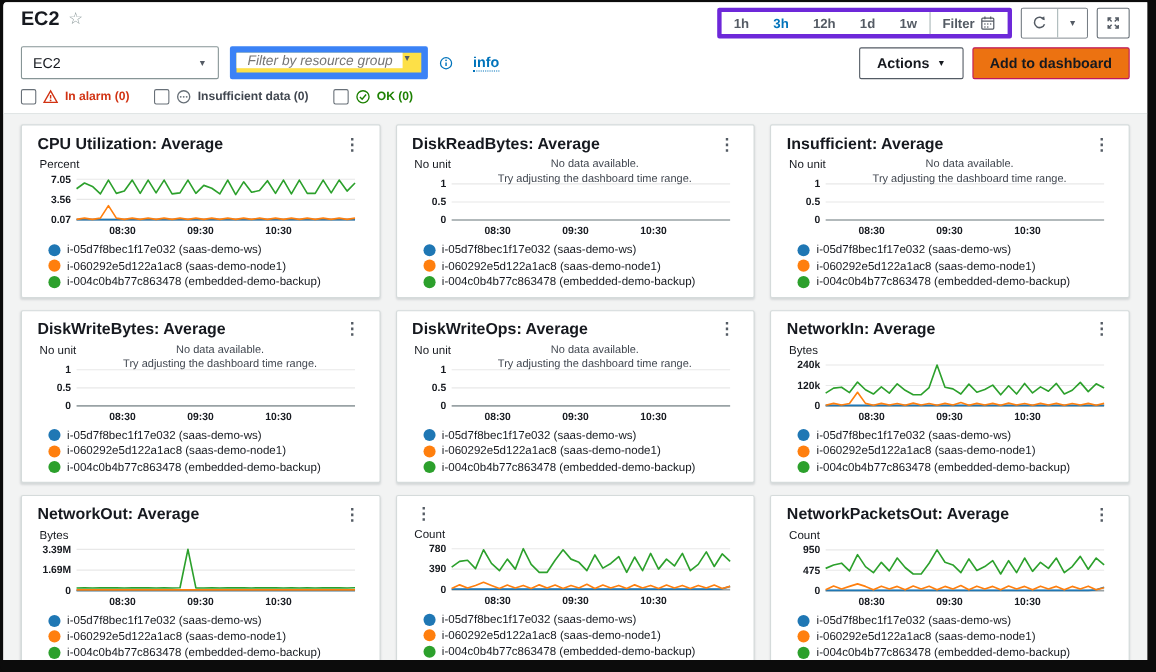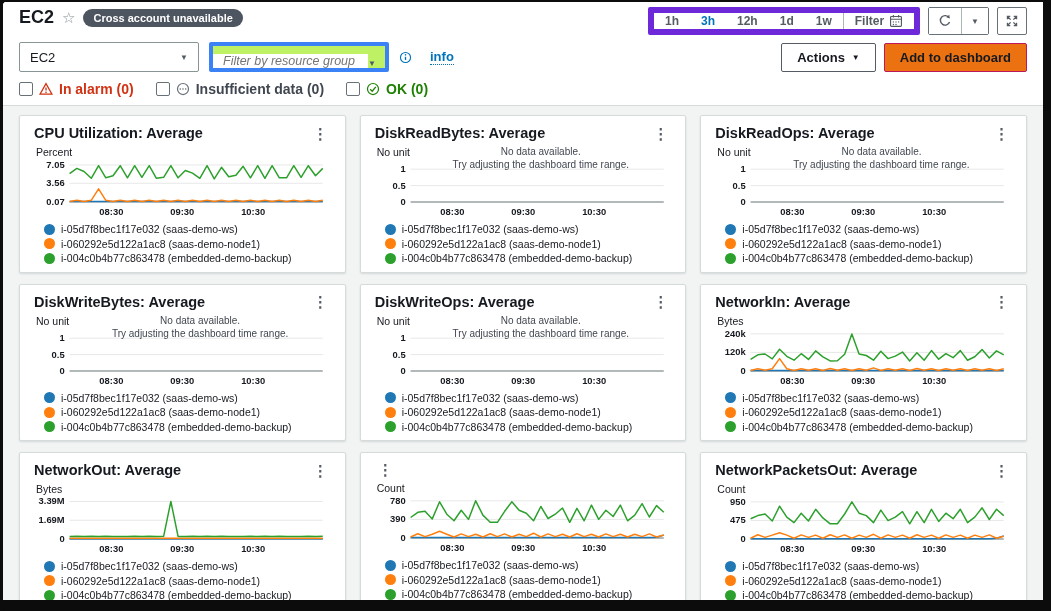--- a/index.html
+++ b/index.html
@@ -13,52 +13,52 @@
   .breadcrumb .sep { margin:0 7px; color:#879596; }
   .breadcrumb .current { color:#16191f; }
 
   .title-row { display:flex; justify-content:space-between; align-items:flex-start; }
   .title-left { display:flex; align-items:center; gap:8px; }
   .page-title { font-size:18px; font-weight:700; color:#16191f; }
   .star { color:#879596; font-size:15px; cursor:pointer; line-height:1; }
   .badge { background:#4d5560; color:#fff; font-size:11px; padding:3px 10px; border-radius:10px; font-weight:700; }
 
   .time-controls { display:flex; gap:8px; align-items:center; }
-  .seg-group { display:flex; border:6px solid #6d28d9; border-radius:2px; background:#fff; height:28px; align-items:stretch; }
+  .seg-group { display:flex; border:4px solid #6d28d9; border-radius:2px; background:#fff; height:28px; align-items:stretch; }
   .seg-btn { border:none; background:none; font-family:inherit; font-size:12px; font-weight:700; color:#545b64; padding:0 11px; cursor:pointer; display:flex; align-items:center; gap:5px; }
   .seg-btn.active { color:#0073bb; }
   .seg-btn.sep-left { border-left:1px solid #aab7b8; }
   .icon-btn { border:1px solid #687078; border-radius:2px; background:#fff; height:28px; min-width:30px; cursor:pointer; display:flex; align-items:center; justify-content:center; padding:0 7px; }
   .icon-btn svg { width:14px; height:14px; }
   .split { display:flex; border:1px solid #687078; border-radius:2px; height:28px; }
   .split > * { border:none; background:#fff; cursor:pointer; display:flex; align-items:center; padding:0 9px; }
   .split > *:last-child { border-left:1px solid #aab7b8; font-size:8px; color:#545b64; }
 
   .controls-row { display:flex; justify-content:space-between; align-items:center; margin-top:7px; }
   .controls-left { display:flex; align-items:center; gap:10px; }
   .select-box { width:180px; height:30px; border:1px solid #879596; border-radius:2px; display:flex; align-items:center; justify-content:space-between; padding:0 10px; font-size:13px; color:#16191f; background:#fff; cursor:pointer; }
   .select-box .caret { font-size:8px; color:#545b64; }
-  .filter-box { width:180px; height:30px; border:4px solid #3b82f6; border-radius:2px; display:flex; align-items:flex-end; background:#bef264; }
+  .filter-box { width:180px; height:30px; border:6px solid #3b82f6; border-radius:2px; display:flex; align-items:flex-start; background:#fde047; }
   .filter-box input { flex:1; border:none; outline:none; font-family:inherit; font-size:12.5px; font-style:italic; color:#687078; padding:0 6px 0 10px; min-width:0; }
   .filter-box .caret { font-size:8px; color:#545b64; padding-right:9px; cursor:pointer; }
   .info-link { display:flex; align-items:center; gap:18px; cursor:pointer; }
   .info-link svg { width:13px; height:13px; }
   .info-link a { color:#0073bb; font-size:13px; font-weight:700; text-decoration:none; border-bottom:1px dotted #0073bb; }
 
   .controls-right { display:flex; gap:8px; }
   .btn { height:29px; border-radius:2px; font-family:inherit; font-size:13px; font-weight:700; cursor:pointer; padding:0 15px; }
   .btn-secondary { background:#fff; border:1px solid #545b64; color:#16191f; display:flex; align-items:center; gap:7px; }
   .btn-secondary .caret { font-size:8px; }
   .btn-primary { background:#ec7211; border:1px solid #be185d; color:#16191f; }
 
   .alarm-row { display:flex; align-items:center; gap:22px; padding:9px 0 8px 0; }
   .alarm-item { display:flex; align-items:center; gap:6px; }
   .checkbox { width:14px; height:14px; border:1px solid #687078; border-radius:2px; background:#fff; cursor:pointer; flex:none; }
   .alarm-item svg { width:14px; height:14px; }
-  .alarm-label { font-size:14px; font-weight:700; }
+  .alarm-label { font-size:11px; font-weight:700; }
 
   
   .main { background:#f2f3f3; padding:9px 16px 10px 16px; }
   .grid { display:grid; grid-template-columns:1fr 1fr 1fr; gap:11px 14px; }
   .card { background:#fff; border:1px solid #d5dbdb; border-radius:2px; box-shadow:0 1px 2px rgba(0,28,36,.12); padding:9px 14px 6px 14px; }
   .card-head { display:flex; justify-content:space-between; align-items:center; }
   .card-title { font-size:14.5px; font-weight:700; color:#16191f; }
   .card-menu { color:#545b64; font-size:15px; font-weight:700; cursor:pointer; padding:0 3px; line-height:1; }
   .chart-wrap { position:relative; margin-top:5px; }
   .unit-label { font-size:10.5px; color:#16191f; margin-left:2px; }
@@ -74,21 +74,20 @@
 </head>
 <body>
 
 <div class="frame">
   <div class="header">
 
     <div class="title-row">
       <div class="title-left">
         <span class="page-title">EC2</span>
         <span class="star">☆</span>
-        <span class="badge">Cross account unavailable</span>
       </div>
       <div class="time-controls">
         <div class="seg-group">
           <span id="time-ranges" style="display:flex;">
               <button class="seg-btn">1h</button>
               <button class="seg-btn active">3h</button>
               <button class="seg-btn">12h</button>
               <button class="seg-btn">1d</button>
               <button class="seg-btn">1w</button>
             </span>
@@ -266,21 +265,21 @@
             </div>
             <div class="legend-item">
               <span class="legend-dot" style="background: rgb(44, 160, 44);"></span>
               <span class="legend-label">i-004c0b4b77c863478 (embedded-demo-backup)</span>
             </div>
           </div>
   </div>
 
   <div class="card">
     <div class="card-head">
-      <div class="card-title">DiskReadOps: Average</div>
+      <div class="card-title">Insufficient: Average</div>
       <div class="card-menu">⋮</div>
     </div>
     <div class="chart-wrap">
       <div class="unit-label">No unit</div>
       <div class="no-data">
         <div>No data available.</div>
         <div>Try adjusting the dashboard time range.</div>
       </div>
       <svg class="chart-svg" preserveAspectRatio="none" viewBox="0 0 300 62">
               <line x1="36" y1="44" x2="292" y2="44" stroke="#99a2a5" stroke-width="1.5"></line>

